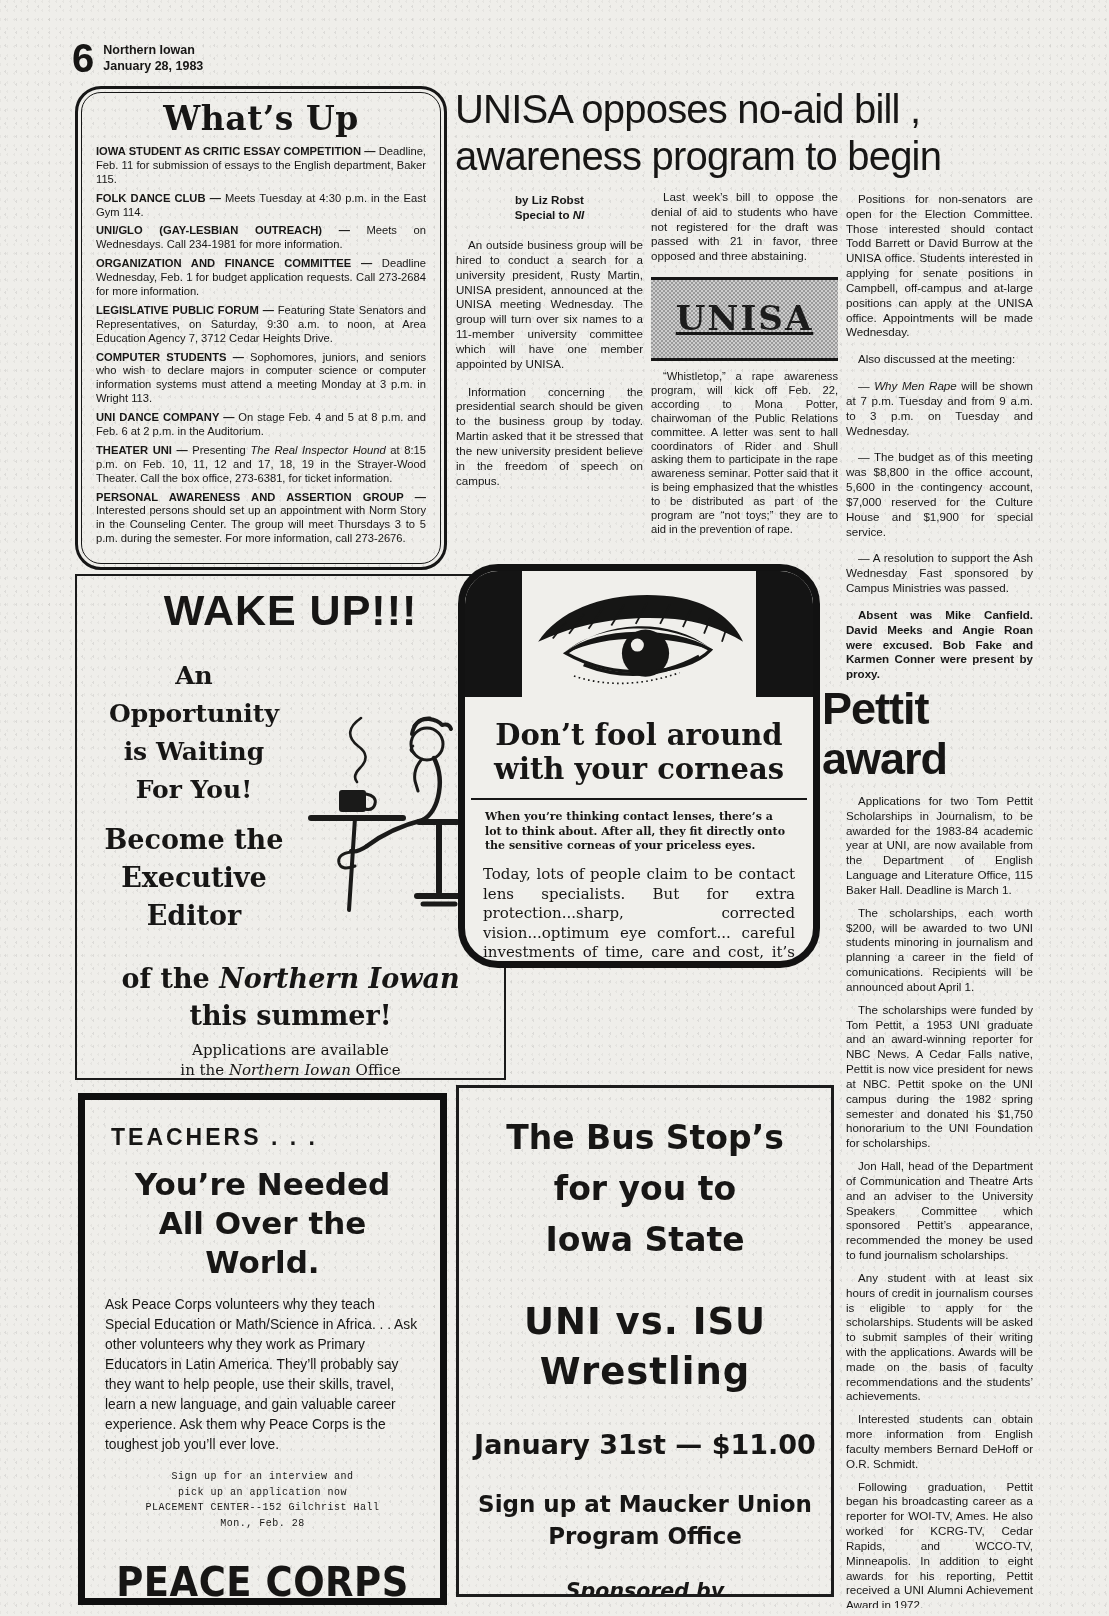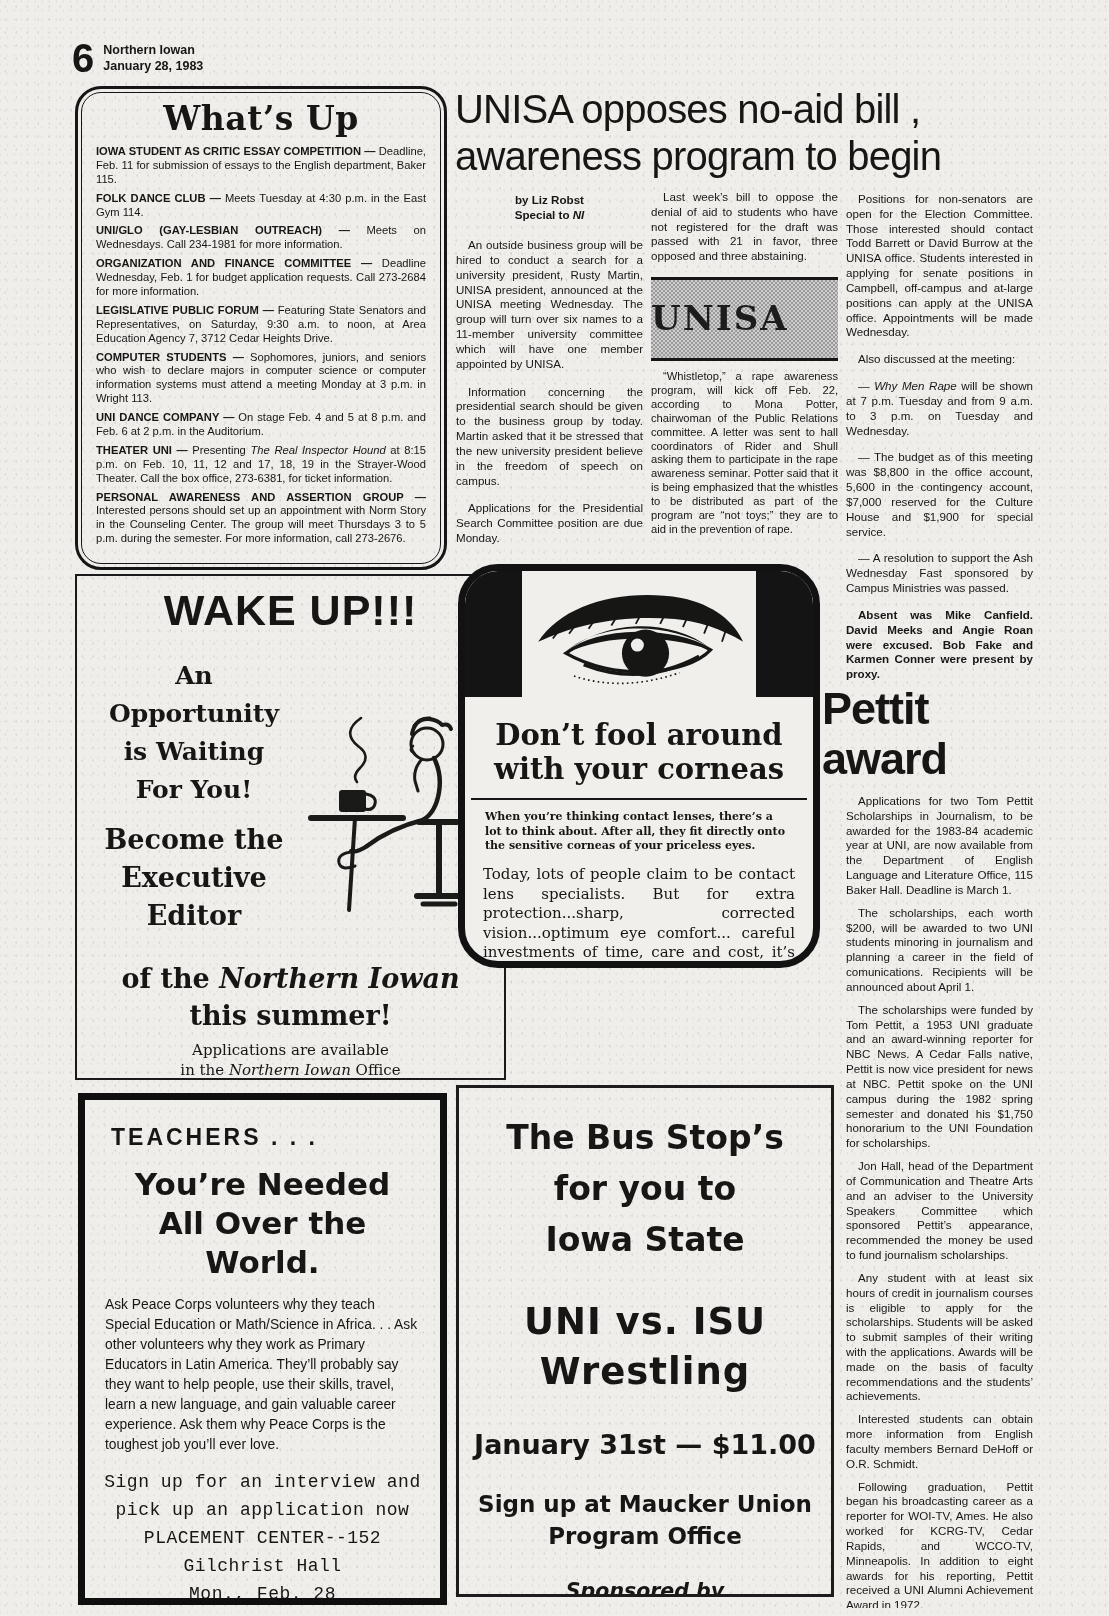--- a/index.html
+++ b/index.html
@@ -36,21 +36,21 @@
     text-align:justify;color:#161616;}
   .col p{margin:0 0 13px;text-indent:12px;}
   #col1{left:456px;top:192px;height:366px;overflow:hidden;}
   #col2{left:651px;top:190px;height:378px;overflow:hidden;}
   #col2 .tail{font-size:11.2px;line-height:1.24;}
   #col3{left:846px;top:192px;height:494px;overflow:hidden;}
   #col3 p{margin:0 0 12px;}
   .byline{text-align:center;font-weight:700;font-size:11.6px;line-height:1.3;margin-bottom:16px;}
   #unisa-box{margin:9px 0;height:78px;border-top:3px solid #161616;border-bottom:3px solid #161616;
     background:repeating-conic-gradient(#9a9a9a 0% 25%, #cdcdcd 0% 50%) 0 0 / 4px 4px;
-    display:flex;align-items:center;justify-content:flex-start;}
+    display:flex;align-items:center;justify-content:center;text-decoration:underline;}
   #unisa-box .word{font-family:"DejaVu Serif",serif;font-weight:700;font-size:34px;
     letter-spacing:2px;color:#1c1c1c;}
   .boldp{font-weight:700;}
 
   
   #pettit-headline{position:absolute;left:822px;top:684px;width:195px;
     font-size:45px;line-height:1.12;font-weight:700;letter-spacing:-1px;}
   #pettit-text{left:846px;top:794px;height:814px;overflow:hidden;}
   #pettit-text p{margin:0 0 8px;}
 
@@ -80,21 +80,21 @@
   #cornea-ad .body{font-family:"DejaVu Serif",serif;font-size:15px;line-height:1.3;
     text-align:justify;text-align-last:center;padding:0 18px;margin-top:12px;}
 
   
   #peace-ad{position:absolute;left:78px;top:1093px;width:369px;height:512px;
     border:7px solid #0f0f0f;box-sizing:border-box;padding:14px 18px;overflow:hidden;}
   #peace-ad .teachers{font-size:23px;font-weight:700;letter-spacing:3px;margin:10px 0 14px 8px;}
   #peace-ad .hl{text-align:center;font-family:"DejaVu Sans",sans-serif;font-weight:700;
     font-size:31px;line-height:1.25;}
   #peace-ad .body{font-size:13.8px;line-height:1.45;margin:14px 2px 0;}
-  #peace-ad .monoblock{font-family:"Liberation Mono",monospace;font-size:18px;line-height:1.55;
+  #peace-ad .monoblock{font-family:"Liberation Mono",monospace;font-size:10px;line-height:1.55;
     text-align:center;margin-top:14px;letter-spacing:.5px;}
   #peace-ad .logo{text-align:center;font-family:"DejaVu Sans",sans-serif;font-weight:700;
     font-size:37px;letter-spacing:.5px;margin-top:30px;transform:scaleY(1.08);}
 
   
   #bus-ad{position:absolute;left:456px;top:1085px;width:378px;height:512px;
     border:3px solid #1c1c1c;box-sizing:border-box;text-align:center;padding-top:24px;overflow:hidden;}
   #bus-ad .bus{font-family:"DejaVu Sans",sans-serif;font-weight:700;font-size:33px;line-height:1.55;}
   #bus-ad .match{font-family:"DejaVu Sans",sans-serif;font-weight:700;font-size:37px;line-height:1.35;
     letter-spacing:1px;margin-top:32px;}
@@ -138,21 +138,20 @@
     <div>awareness program to begin</div>
   </div>
 
   <div class="col" id="col1">
     <div class="byline">
       <div>by Liz Robst</div>
       <div><span>Special to </span><i>NI</i></div>
     </div>
     <p>An outside business group will be hired to conduct a search for a university president, Rusty Martin, UNISA president, announced at the UNISA meeting Wednesday. The group will turn over six names to a 11-member university committee which will have one member appointed by UNISA.</p>
     <p>Information concerning the presidential search should be given to the business group by today. Martin asked that it be stressed that the new university president believe in the freedom of speech on campus.</p>
-    <p>Applications for the Presidential Search Committee position are due Monday.</p>
   </div>
 
   <div class="col" id="col2">
     <p>Last week’s bill to oppose the denial of aid to students who have not registered for the draft was passed with 21 in favor, three opposed and three abstaining.</p>
     <div id="unisa-box">
       <span class="word">UNISA</span>
     </div>
     <p class="tail">“Whistletop,” a rape awareness program, will kick off Feb. 22, according to Mona Potter, chairwoman of the Public Relations committee. A letter was sent to hall coordinators of Rider and Shull asking them to participate in the rape awareness seminar. Potter said that it is being emphasized that the whistles to be distributed as part of the program are “not toys;” they are to aid in the prevention of rape.</p>
   </div>
 

